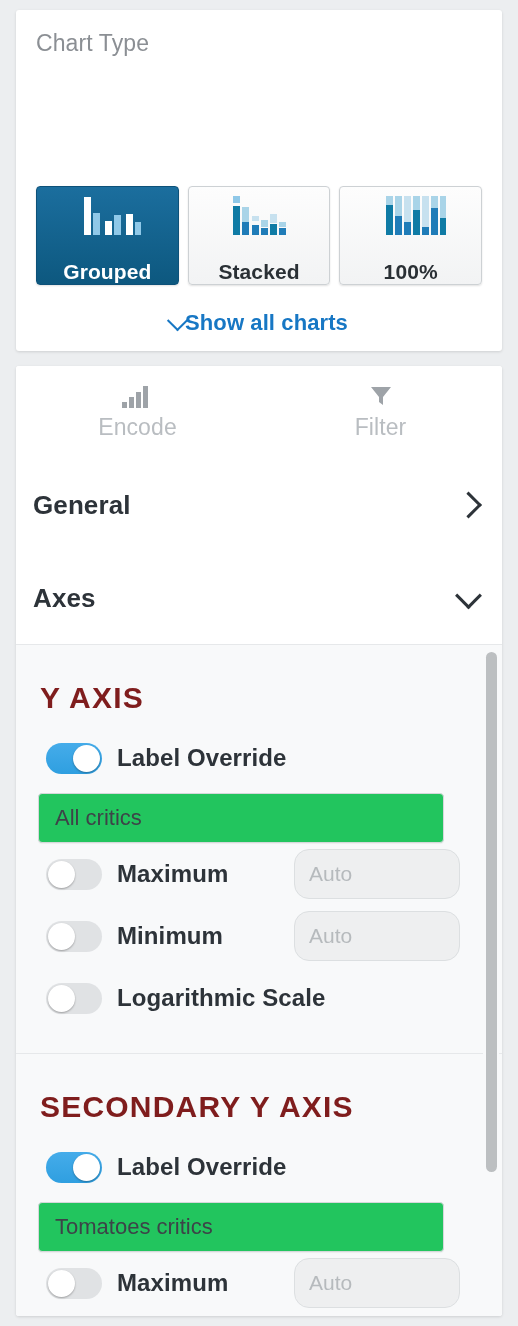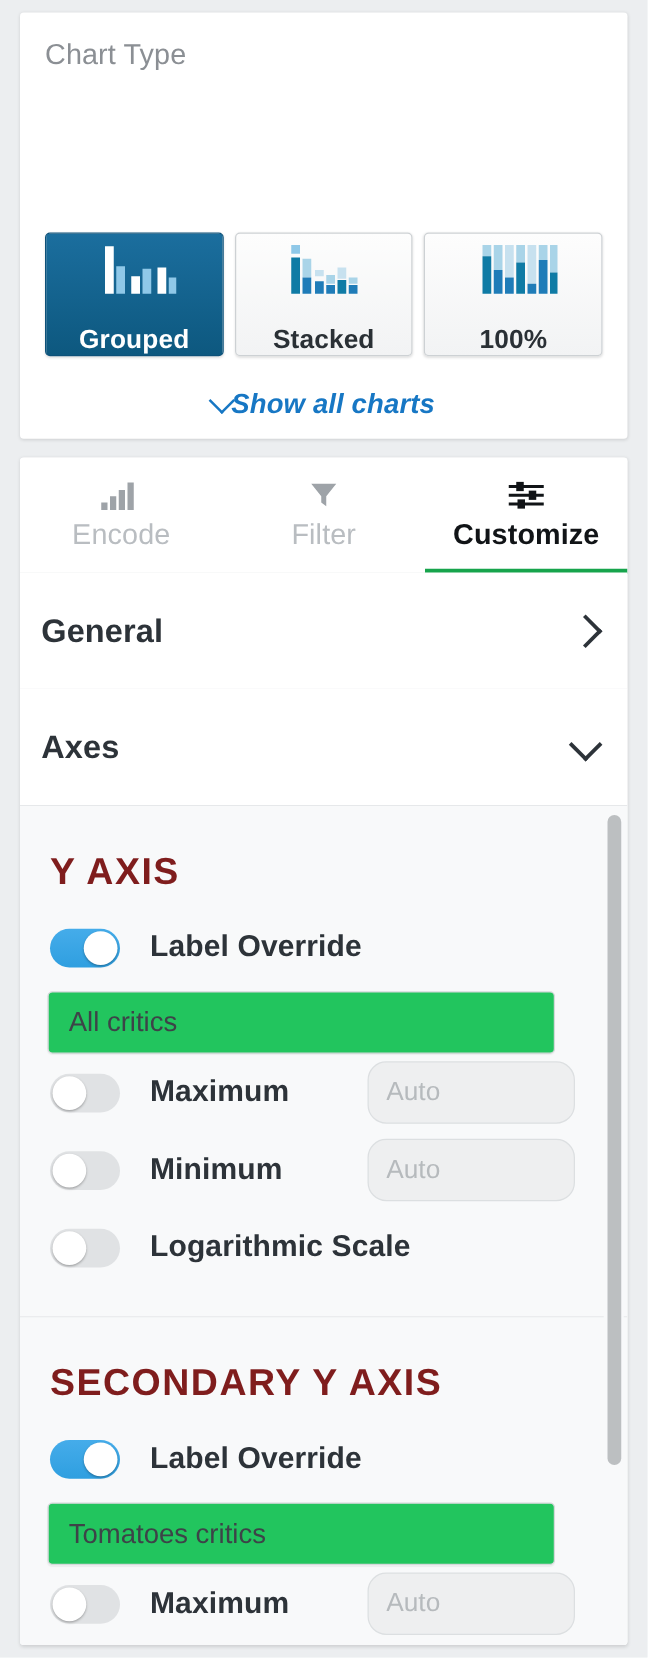--- a/index.html
+++ b/index.html
@@ -136,21 +136,20 @@
   .show-all {
     position: absolute;
     left: 0;
     right: 0;
     top: 300px;
     display: flex;
     align-items: center;
     justify-content: center;
     gap: 0;
     cursor: pointer;
-    font-style: italic;
   }
   .show-all .chev {
     display: inline-block;
     width: 13px;
     height: 13px;
     border-right: 2.6px solid #1777c4;
     border-bottom: 2.6px solid #1777c4;
     transform: rotate(45deg) translate(-2px,-2px);
   }
   .show-all .txt {
@@ -266,22 +265,21 @@
     color: #7f1d1d;
     letter-spacing: 1.2px;
     padding: 36px 8px 12px 24px;
   }
 
   .opt-row {
     position: relative;
     height: 62px;
     display: flex;
     align-items: center;
-    padding-left: 24px;
-    gap: 9px;
+    padding-left: 30px;
   }
 
   
   .toggle {
     width: 56px;
     height: 31px;
     border-radius: 16px;
     position: relative;
     flex: 0 0 auto;
     cursor: pointer;
@@ -451,33 +449,20 @@
 
       <div class="tab">
         <span class="ticon">
           <svg width="24" height="24" viewBox="0 0 24 24">
             <path d="M2 3 H22 L14 13 V21 L10 18 V13 Z" fill="#9ea3a8"></path>
           </svg>
         </span>
         <span class="tlabel">Filter</span>
       </div>
 
-      <div class="tab active">
-        <span class="ticon">
-          <svg width="30" height="24" viewBox="0 0 30 24">
-            <rect x="1" y="4" width="28" height="2.4" fill="#111417"></rect>
-            <rect x="1" y="11" width="28" height="2.4" fill="#111417"></rect>
-            <rect x="1" y="18" width="28" height="2.4" fill="#111417"></rect>
-            <rect x="7" y="1.5" width="6" height="7.4" fill="#111417"></rect>
-            <rect x="17" y="8.5" width="6" height="7.4" fill="#111417"></rect>
-            <rect x="8" y="15.5" width="6" height="7.4" fill="#111417"></rect>
-          </svg>
-        </span>
-        <span class="tlabel">Customize</span>
-      </div>
     </div>
 
     <div class="acc-row" id="row-general">
       <div class="acc-title">General</div>
       <span class="arrow-right"></span>
     </div>
 
     <div class="acc-row" id="row-axes">
       <div class="acc-title">Axes</div>
       <span class="arrow-down"></span>

